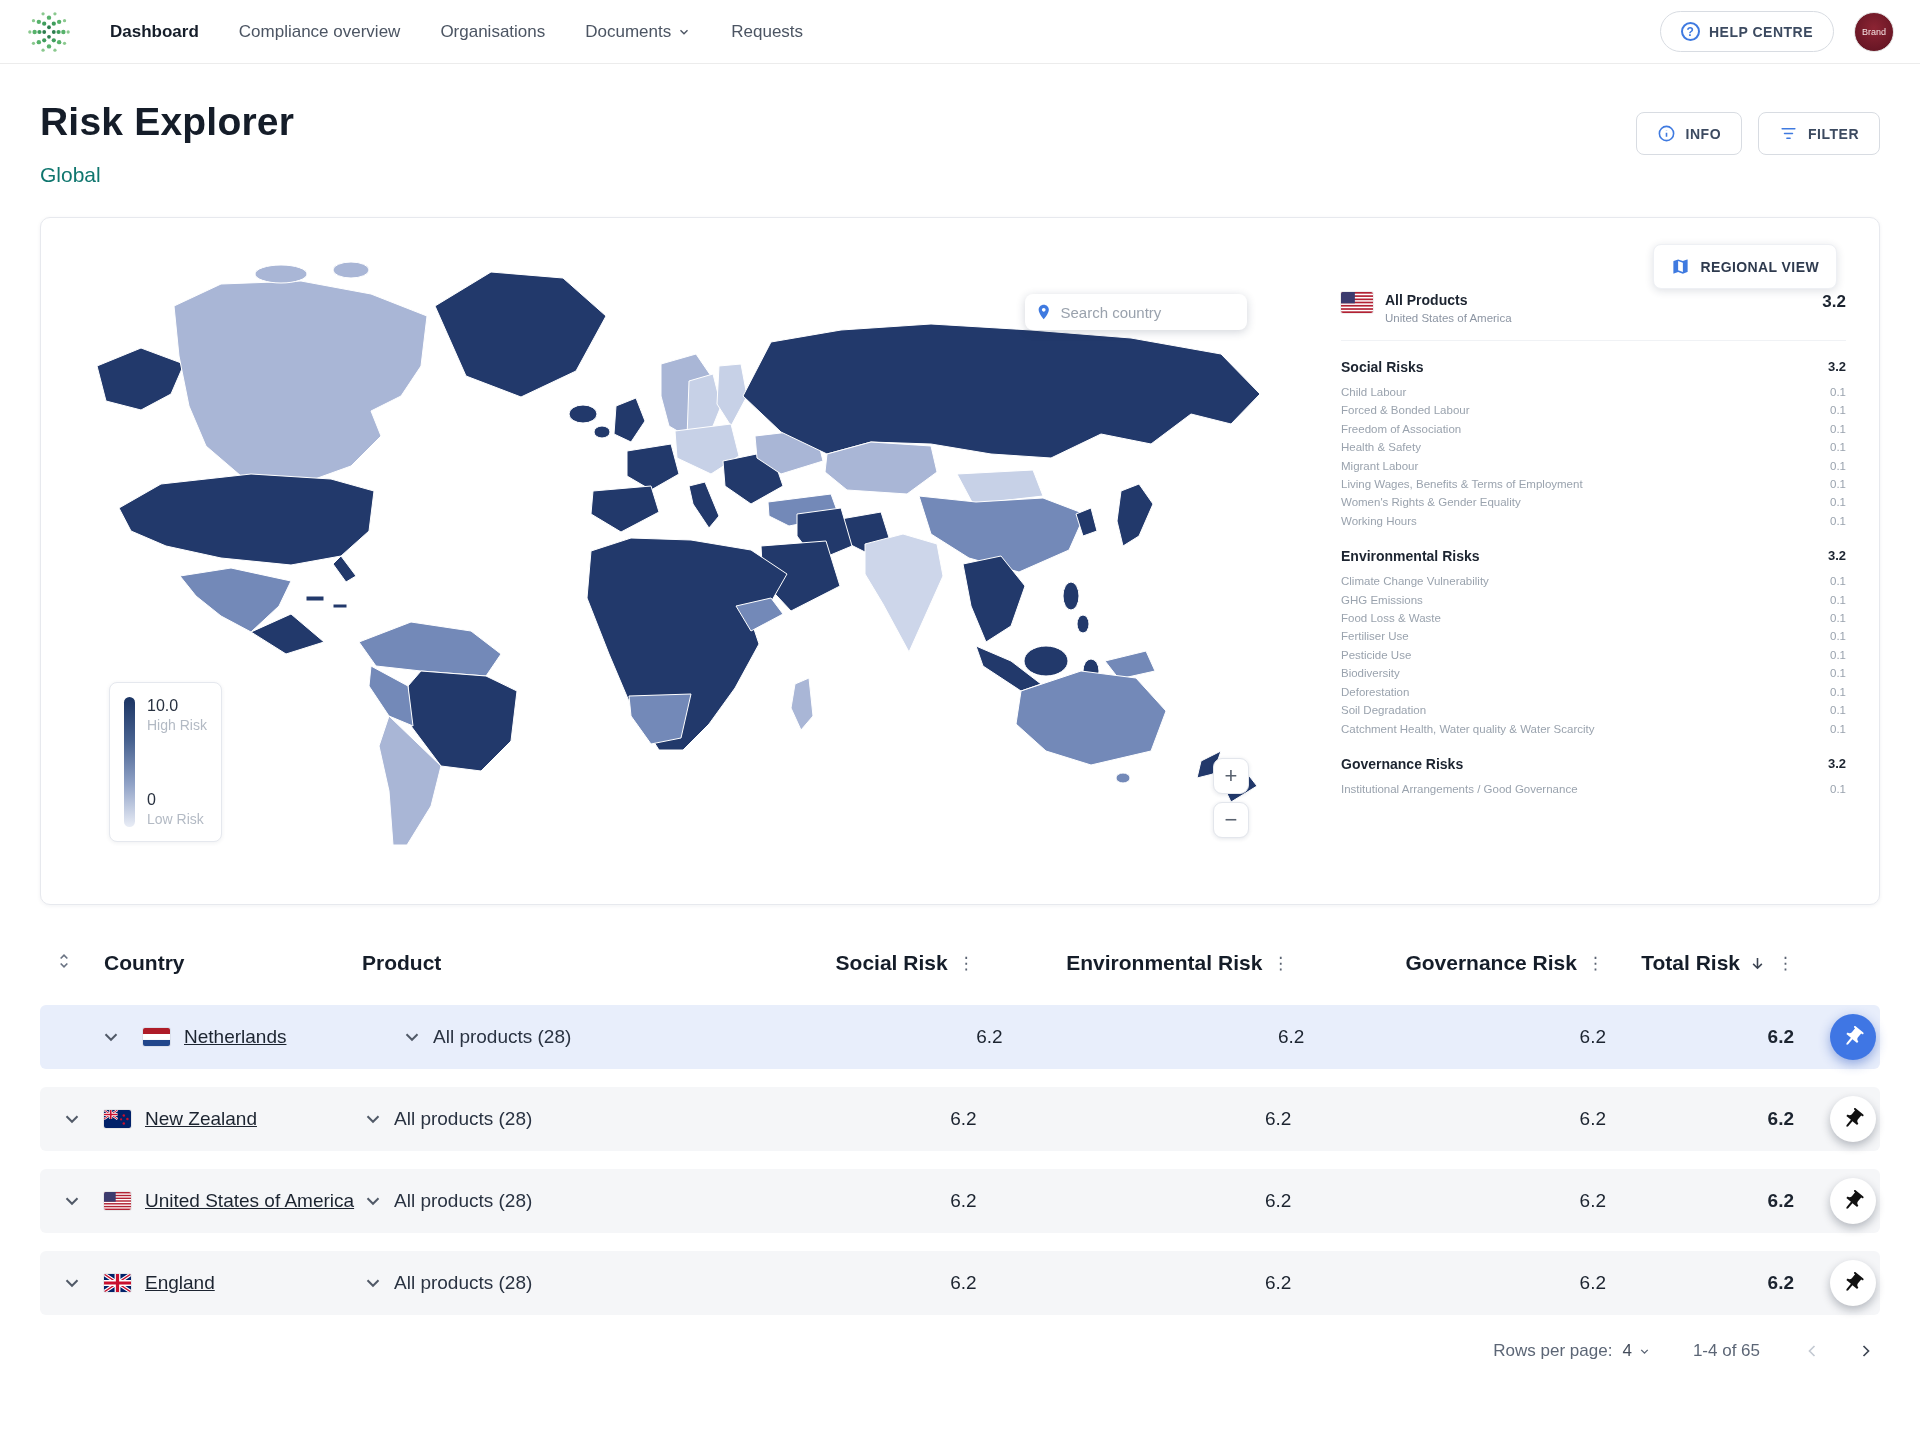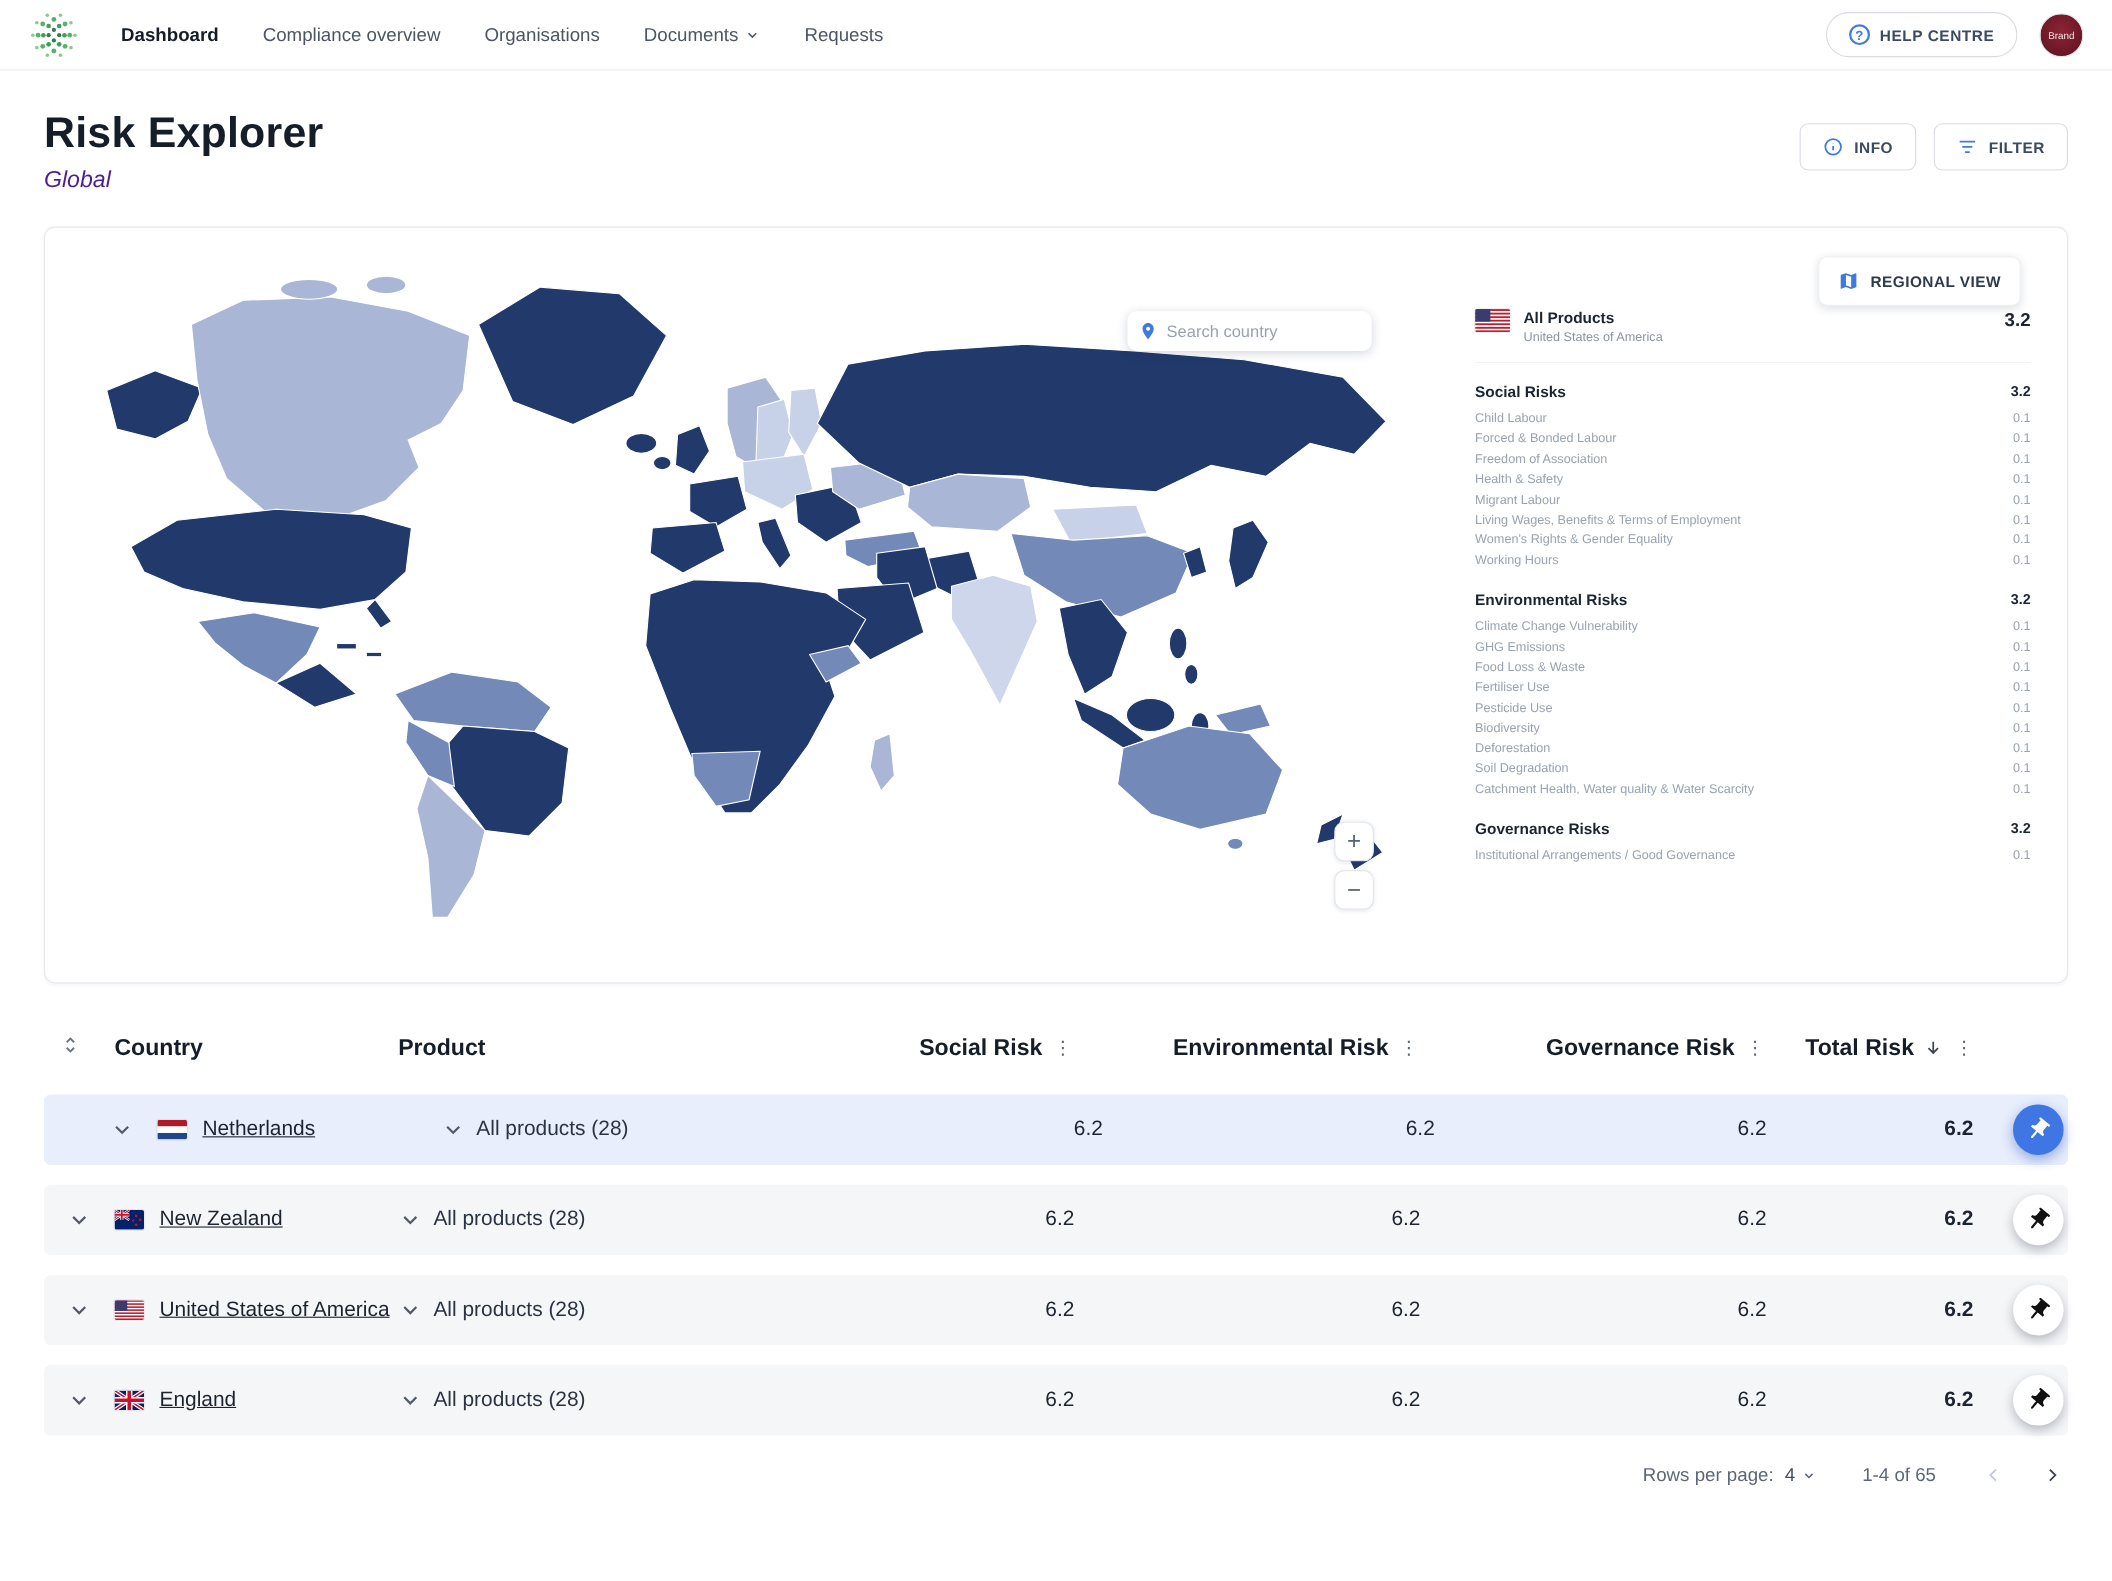--- a/index.html
+++ b/index.html
@@ -24,21 +24,21 @@
               letter-spacing:.5px; color:#3c4a60; background:#fff; }
   .icon-q { width:19px; height:19px; border:2px solid #3f7ae0; color:#3f7ae0; border-radius:50%;
             font-size:12px; font-weight:bold; display:flex; align-items:center; justify-content:center; }
   .avatar { width:40px; height:40px; border-radius:50%; background:radial-gradient(circle at 50% 40%, #8c2433, #5c1220);
             color:#f4e3e3; font-size:9px; display:flex; align-items:center; justify-content:center;
             border:1px solid #e3e3e3; cursor:pointer; }
 
   
   .page-head { display:flex; justify-content:space-between; align-items:flex-start; padding:36px 40px 30px; }
   .page-title { font-size:39px; font-weight:bold; color:#151d29; letter-spacing:.2px; }
-  .page-sub { font-size:21px; color:#4c1d95; margin-top:8px;font-style:italic; }
+  .page-sub { font-size:21px; color:#0f766e; margin-top:19px; }
   .head-actions { display:flex; gap:16px; margin-top:12px; }
   .action-btn { display:flex; align-items:center; gap:10px; border:1px solid #d8dce2; border-radius:8px;
                 padding:11px 20px; font-size:14px; font-weight:bold; letter-spacing:.5px; color:#3c4a60; background:#fff; }
   .blue-icon { stroke:#3f7ae0; fill:none; stroke-width:2; }
 
   
   .map-card { position:relative; margin:0 40px; height:688px; background:#fff;
               border:1px solid #e7e9ee; border-radius:10px;
               box-shadow:0 1px 4px rgba(25,39,70,.06); }
   .world-map { position:absolute; left:30px; top:28px; width:1240px; height:610px; }
@@ -278,20 +278,33 @@
     <span>REGIONAL VIEW</span>
   </button>
 
   <div class="search-box">
     <svg width="20" height="20" viewBox="0 0 24 24" fill="#3f7ae0">
       <path d="M12 2C8.13 2 5 5.13 5 9c0 5.25 7 13 7 13s7-7.75 7-13c0-3.87-3.13-7-7-7zm0 9.5c-1.38 0-2.5-1.12-2.5-2.5s1.12-2.5 2.5-2.5 2.5 1.12 2.5 2.5-1.12 2.5-2.5 2.5z"></path>
     </svg>
     <input type="text" placeholder="Search country" style="">
   </div>
 
+  <div class="legend">
+    <div class="legend-bar"></div>
+    <div class="legend-labels">
+      <div>
+        <div class="legend-val">10.0</div>
+        <div class="legend-cap">High Risk</div>
+      </div>
+      <div>
+        <div class="legend-val">0</div>
+        <div class="legend-cap">Low Risk</div>
+      </div>
+    </div>
+  </div>
 
   <div class="zoom-ctrl">
     <button class="zoom-btn">+</button>
     <button class="zoom-btn">−</button>
   </div>
 
   <aside class="panel">
     <div class="panel-head">
       <div class="panel-flag">
         <svg viewBox="0 0 30 20" width="32" height="21" preserveAspectRatio="none">

